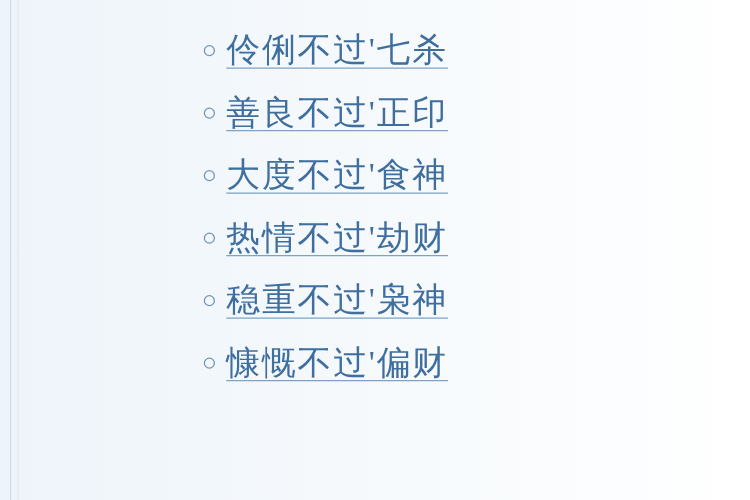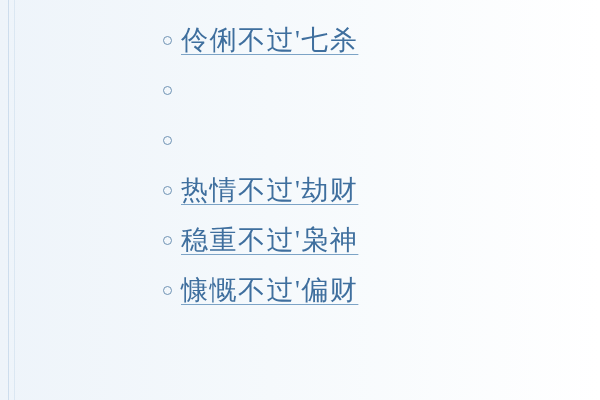--- a/index.html
+++ b/index.html
@@ -89,26 +89,28 @@
       <div class="bullet">
           <span></span>
         </div>
       <div class="entry">伶俐不过'七杀</div>
     </li>
 
     <li class="item">
       <div class="bullet">
           <span></span>
         </div>
+      <div class="entry">善良不过'正印</div>
     </li>
 
     <li class="item">
       <div class="bullet">
           <span></span>
         </div>
+      <div class="entry">大度不过'食神</div>
     </li>
 
 
     <li class="item">
       <div class="bullet">
           <span></span>
         </div>
       <div class="entry">热情不过'劫财</div>
     </li>
 

